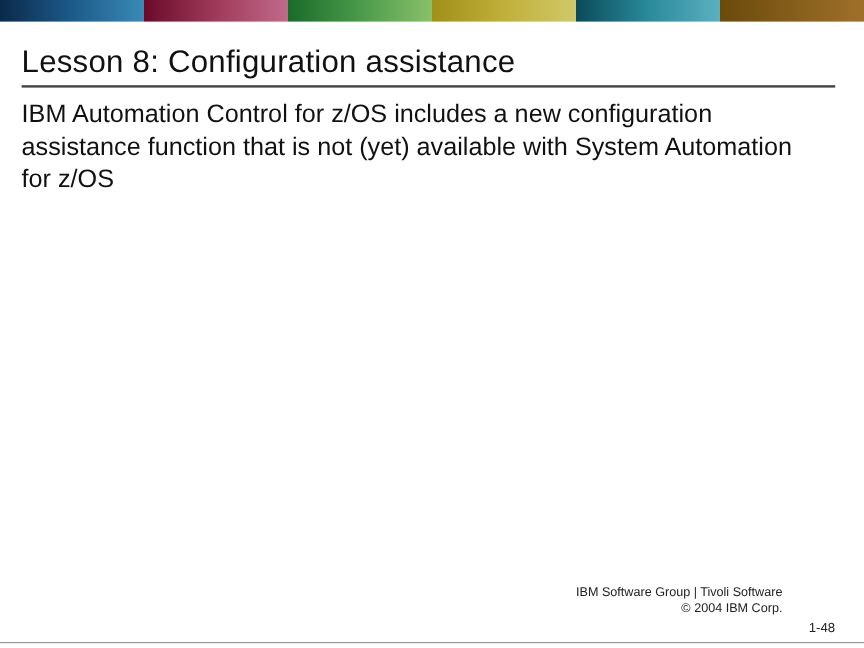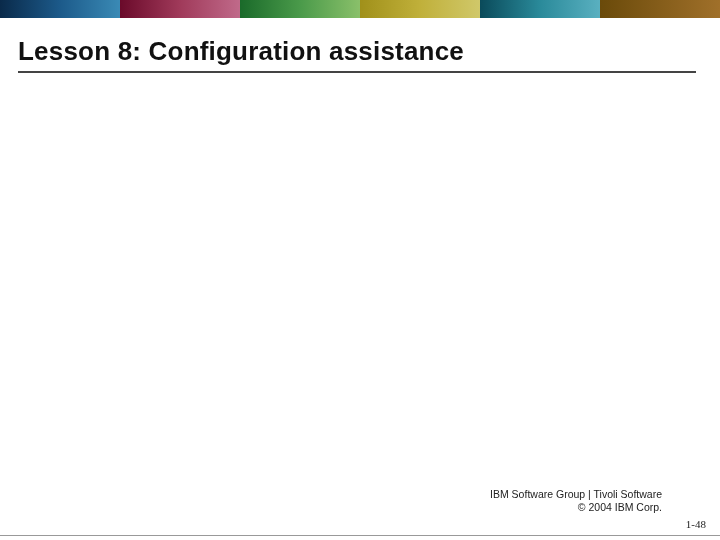--- a/index.html
+++ b/index.html
@@ -24,50 +24,49 @@
     .seg2 { background: linear-gradient(90deg, #6a0a2a, #a03a5a, #c06a8a); }
     .seg3 { background: linear-gradient(90deg, #1a6a2a, #4a9a4a, #8ac06a); }
     .seg4 { background: linear-gradient(90deg, #a0901a, #c0b03a, #d0c86a); }
     .seg5 { background: linear-gradient(90deg, #0a4a5a, #2a8a9a, #5ab0c0); }
     .seg6 { background: linear-gradient(90deg, #6a4a0a, #a0702a); }
     .content {
       padding: 18px 24px 0 18px;
     }
     .title {
       font-size: 26px;
-      font-weight: bold;
+      font-weight: normal;
       color: #111;
       border-bottom: 2px solid #444;
       padding-bottom: 4px;
       margin-bottom: 10px;
       letter-spacing: 0.2px;
     }
     .body-text {
       font-size: 21px;
       color: #111;
       line-height: 1.28;
       max-width: 660px;
     }
     .footer-wrap {
       position: absolute;
       bottom: 10px;
-      right: 14px;
+      right: 24px;
       text-align: right;
     }
     .footer-lines {
       font-size: 10.5px;
       color: #222;
       line-height: 1.25;
       margin-bottom: 4px;
       padding-right: 44px;
     }
     .slide-num {
       font-size: 11px;
       color: #222;
-      font-family: Liberation Serif, serif;
     }
     .bottom-rule {
       position: absolute;
       bottom: 4px;
       left: 0;
       width: 100%;
       height: 1px;
       background: #999;
     }
   </style>
@@ -78,20 +77,21 @@
   <div class="banner-seg seg1"></div>
   <div class="banner-seg seg2"></div>
   <div class="banner-seg seg3"></div>
   <div class="banner-seg seg4"></div>
   <div class="banner-seg seg5"></div>
   <div class="banner-seg seg6"></div>
 </div>
 
 <div class="content">
   <h1 class="title">Lesson 8: Configuration assistance</h1>
+  <p class="body-text">IBM Automation Control for z/OS includes a new configuration assistance function that is not (yet) available with System Automation for z/OS</p>
 </div>
 
 <div class="footer-wrap">
   <div class="footer-lines">
     <span>IBM Software Group | Tivoli Software</span><br>
     <span>© 2004 IBM Corp.</span>
   </div>
   <div class="slide-num">1-48</div>
 </div>
 

